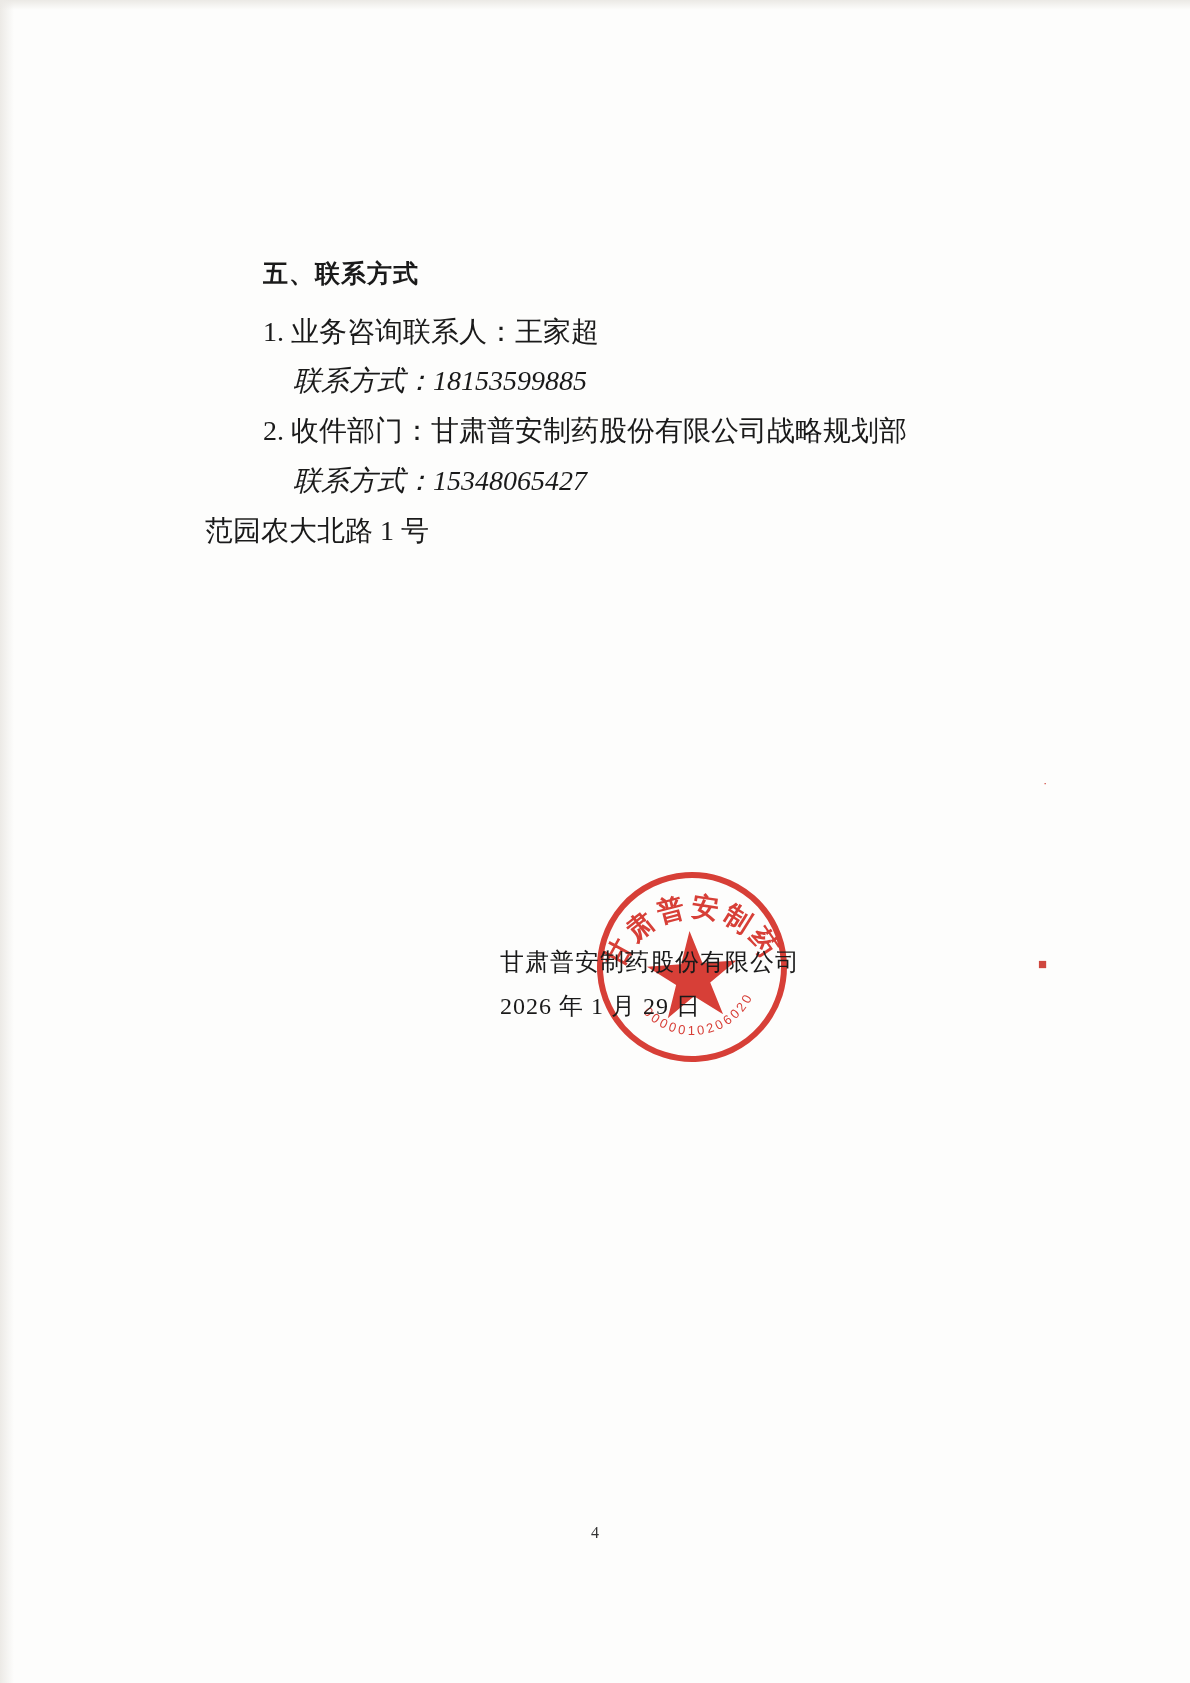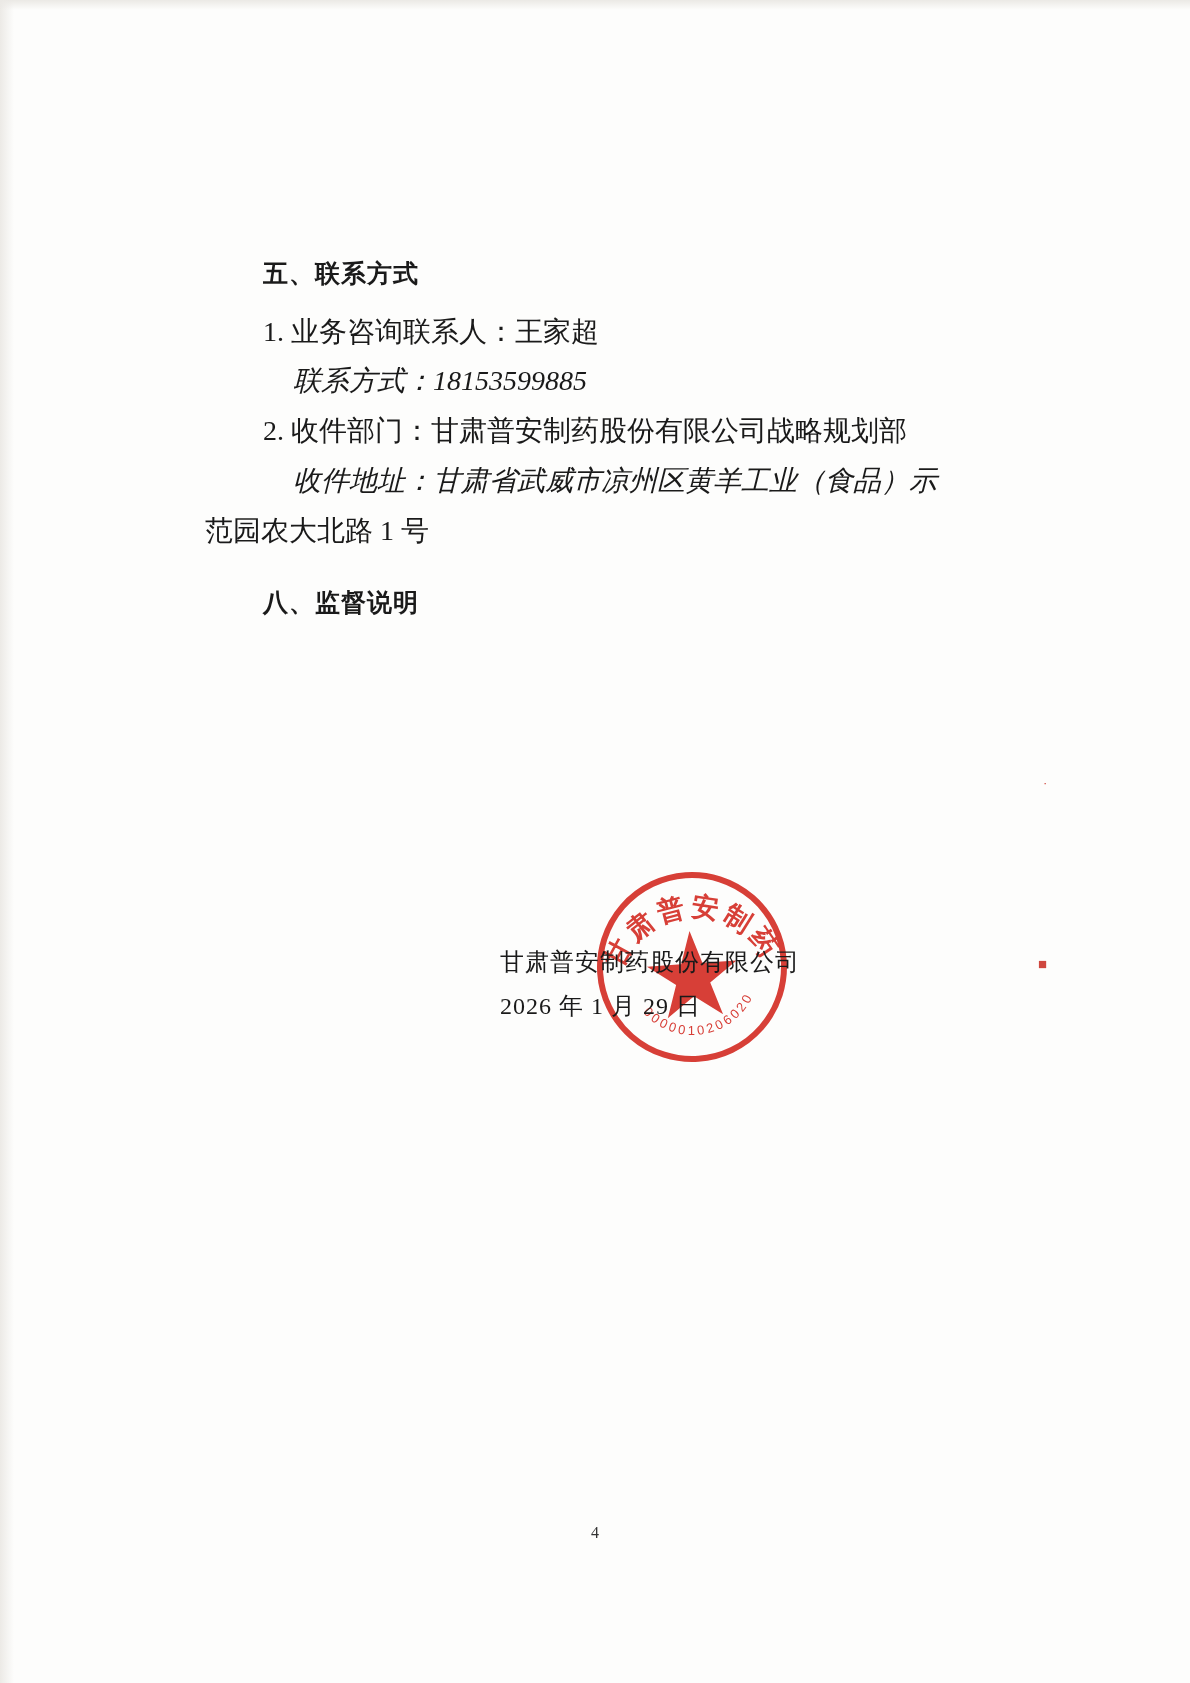--- a/index.html
+++ b/index.html
@@ -121,24 +121,23 @@
   <div class="scan-edge-left"></div>
   <div class="scan-edge-top"></div>
 
   <div class="content">
 
     <div class="heading">五、联系方式</div>
 
     <div class="line indent-1">1. 业务咨询联系人：王家超</div>
     <div class="line indent-2">联系方式：18153599885</div>
     <div class="line indent-1">2. 收件部门：甘肃普安制药股份有限公司战略规划部</div>
-    <div class="line indent-2">收件地址：甘肃省武威市凉州区黄羊工业（食品）示</div>
+    <div class="line indent-2">联系方式：15348065427</div>
     <div class="line indent-0">范园农大北路 1 号</div>
 
-    <div class="heading second">八、监督说明</div>
 
   </div>
 
   <div class="seal">
     <svg width="205" height="205" viewBox="0 0 205 205" xmlns="http://www.w3.org/2000/svg">
       <defs>
         <path id="sealTopArc" d="M 28,112 A 76,76 0 0 1 177,112" fill="none"></path>
         <path id="sealBottomArc" d="M 38,118 A 66,66 0 0 0 167,118" fill="none"></path>
       </defs>
       <g transform="rotate(-4 102 102)" opacity="0.88">

